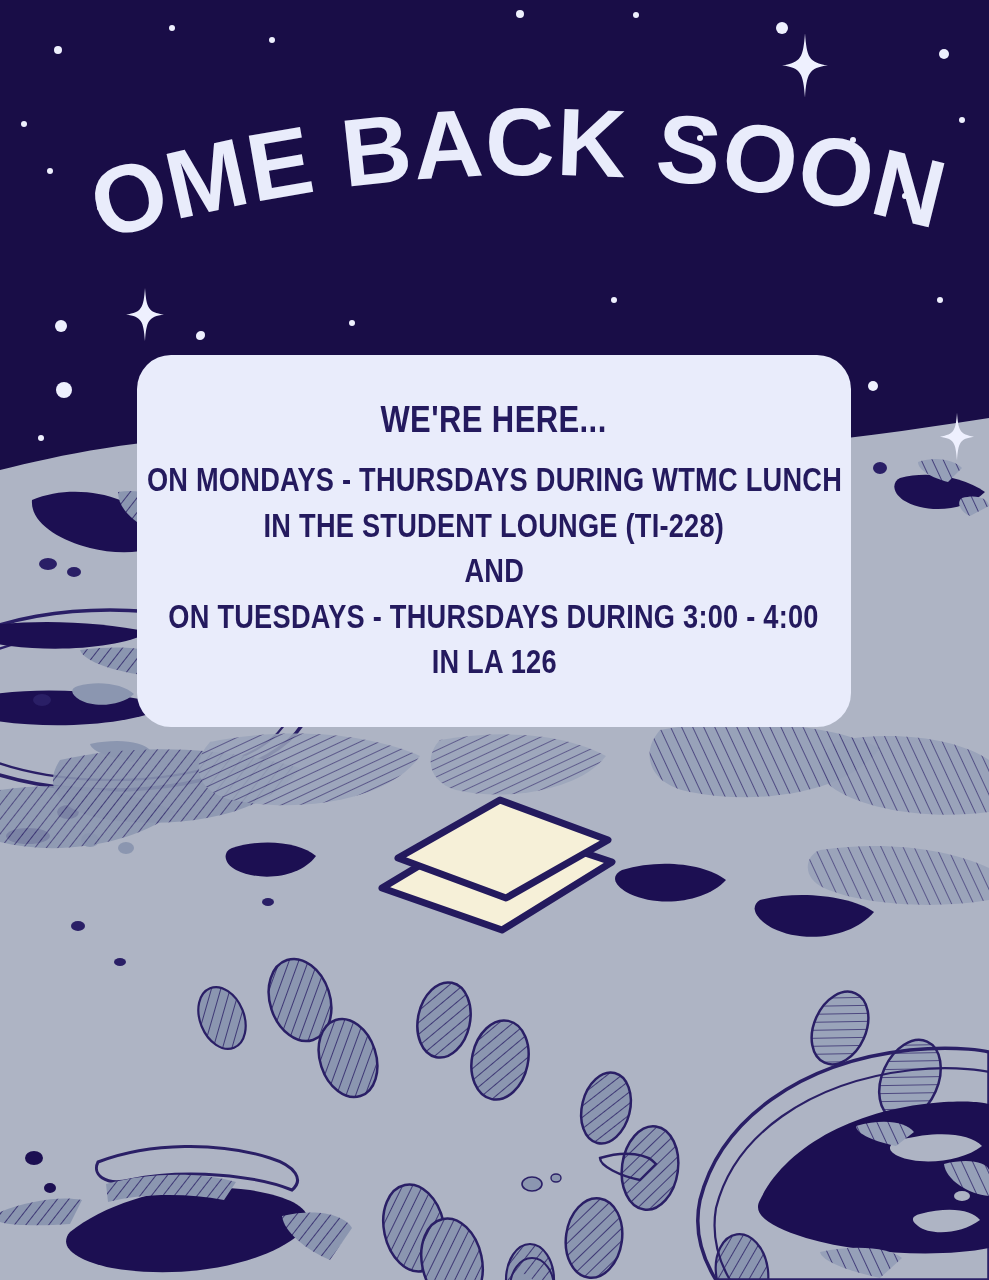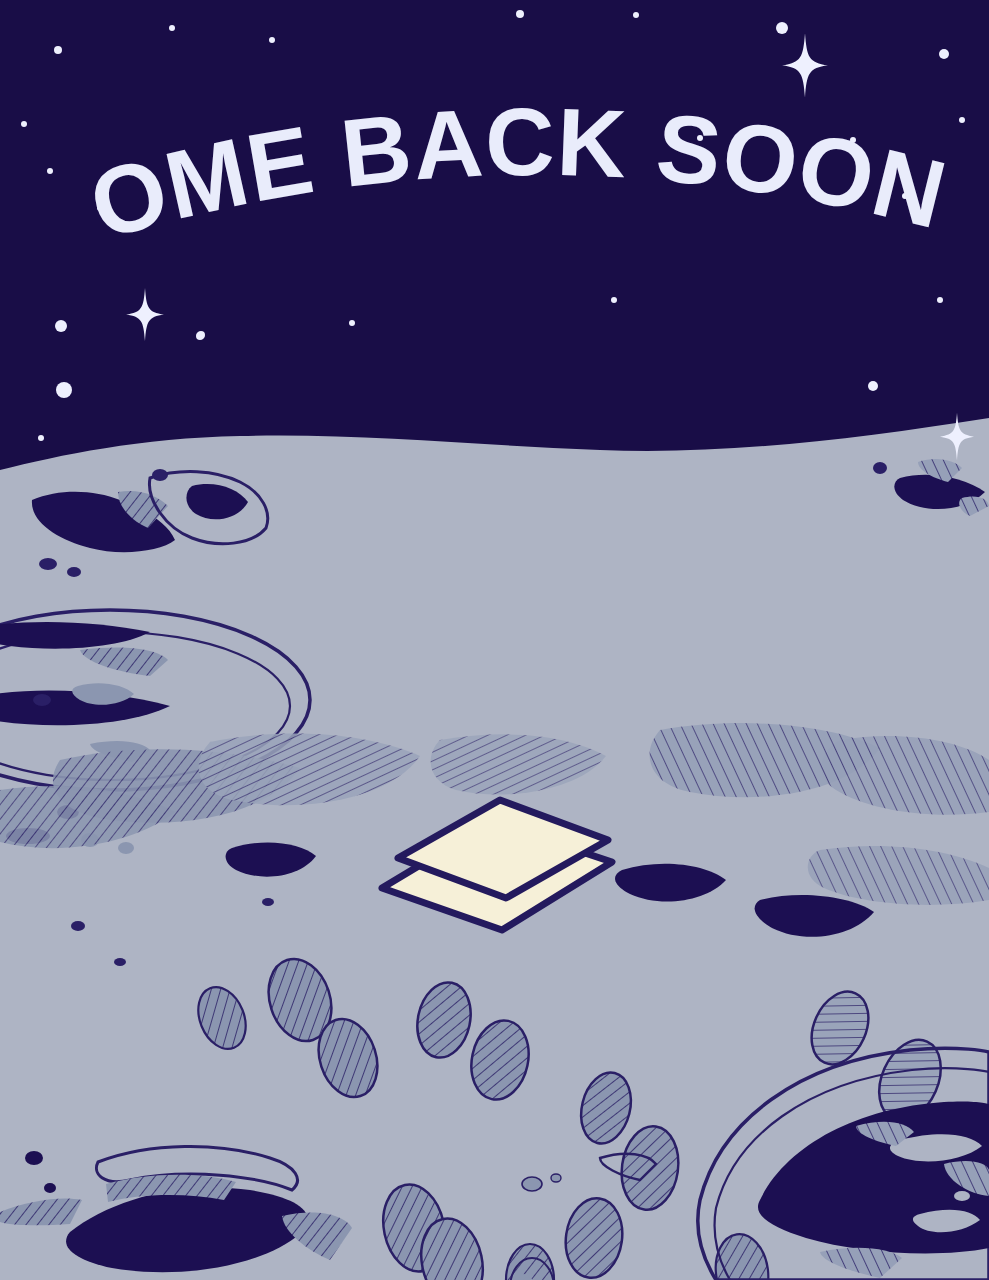--- a/index.html
+++ b/index.html
@@ -274,14 +274,22 @@
         <path id="titleArc" d="M 72,132 Q 494,-6 930,110" fill="none"></path>
       </defs>
       <text>
         <textPath href="#titleArc" startOffset="50%" text-anchor="middle">
           <tspan id="title-text">COME BACK SOON!</tspan>
         </textPath>
       </text>
     </svg>
   </div>
 
+  <div class="info-card">
+    <div class="card-heading">WE'RE HERE...</div>
+    <div class="card-line">ON MONDAYS - THURSDAYS DURING WTMC LUNCH</div>
+    <div class="card-line">IN THE STUDENT LOUNGE (TI-228)</div>
+    <div class="card-line">AND</div>
+    <div class="card-line">ON TUESDAYS - THURSDAYS DURING 3:00 - 4:00</div>
+    <div class="card-line">IN LA 126</div>
+  </div>
 
 </div>
 
 </body></html>

